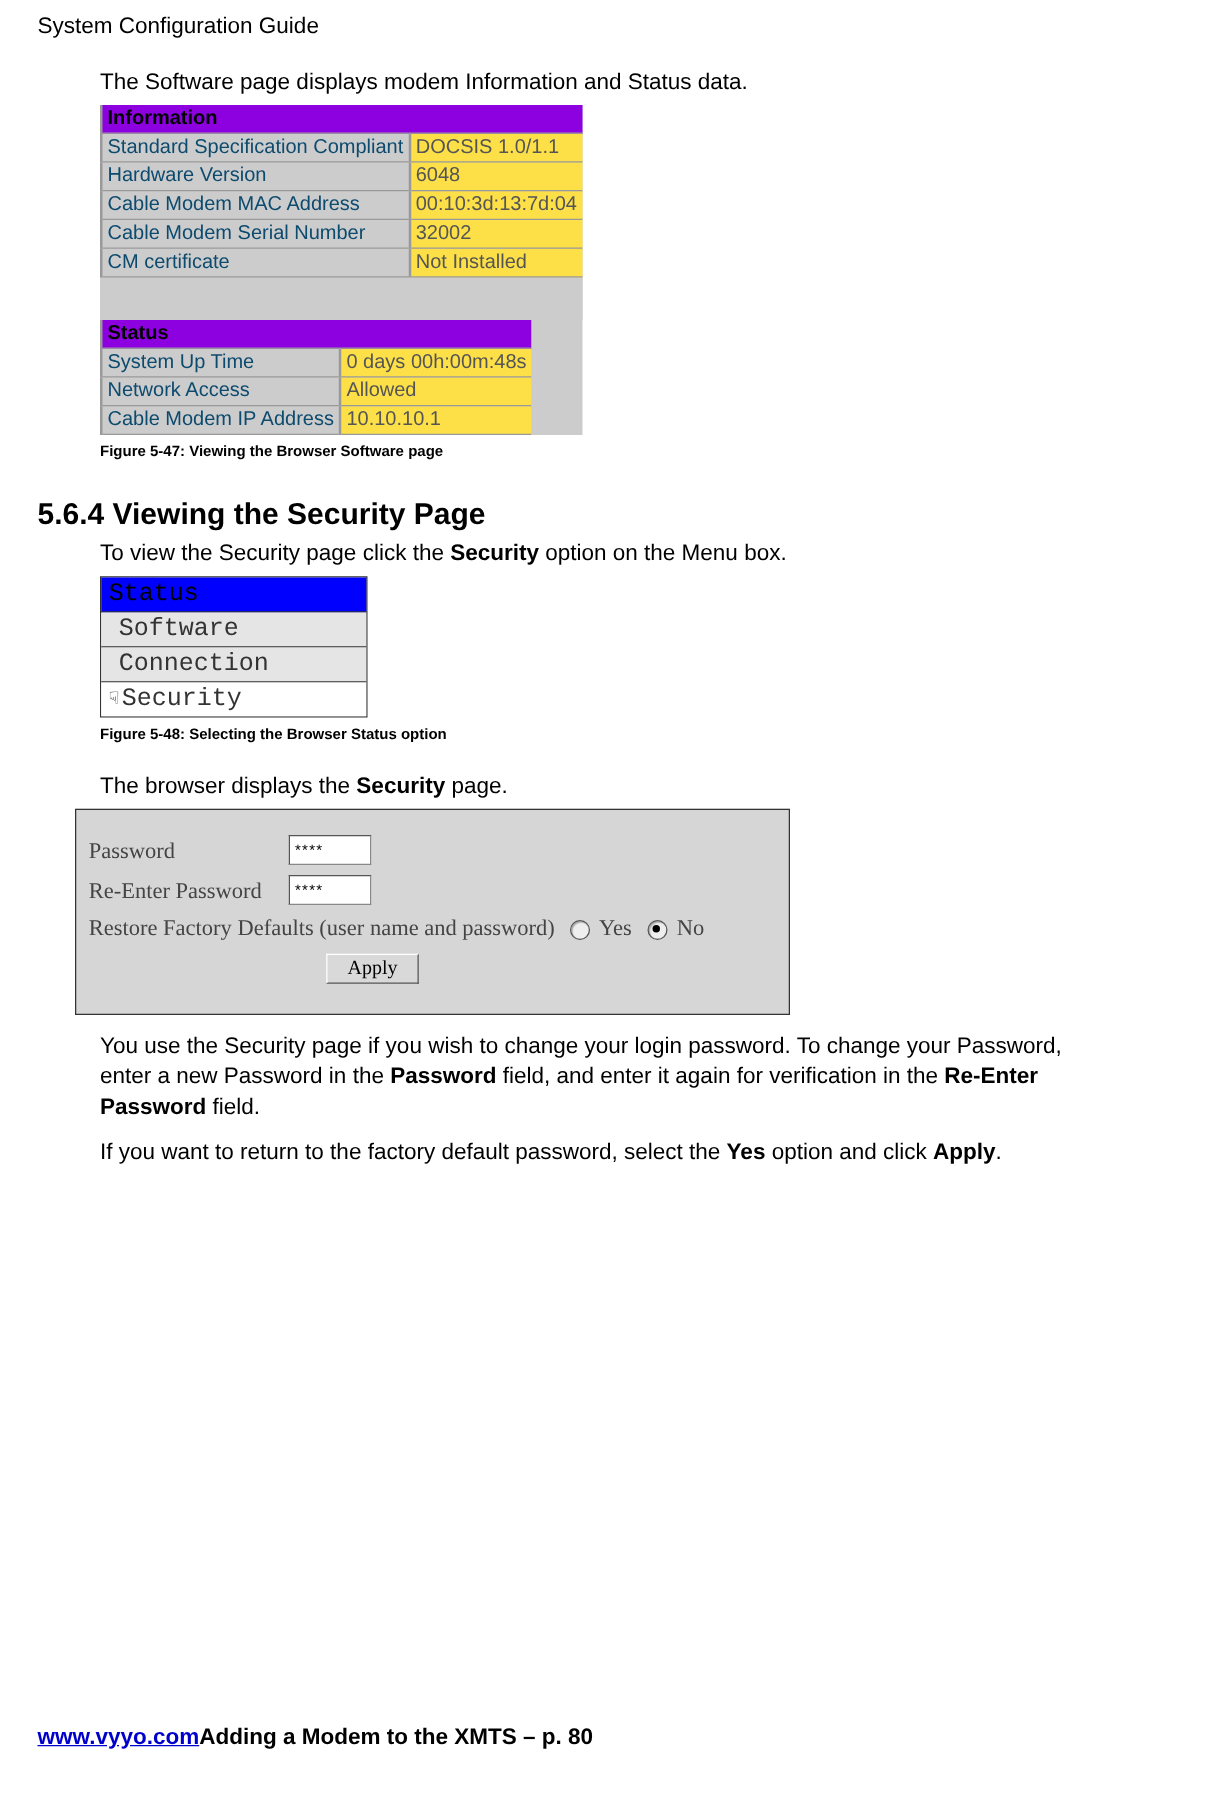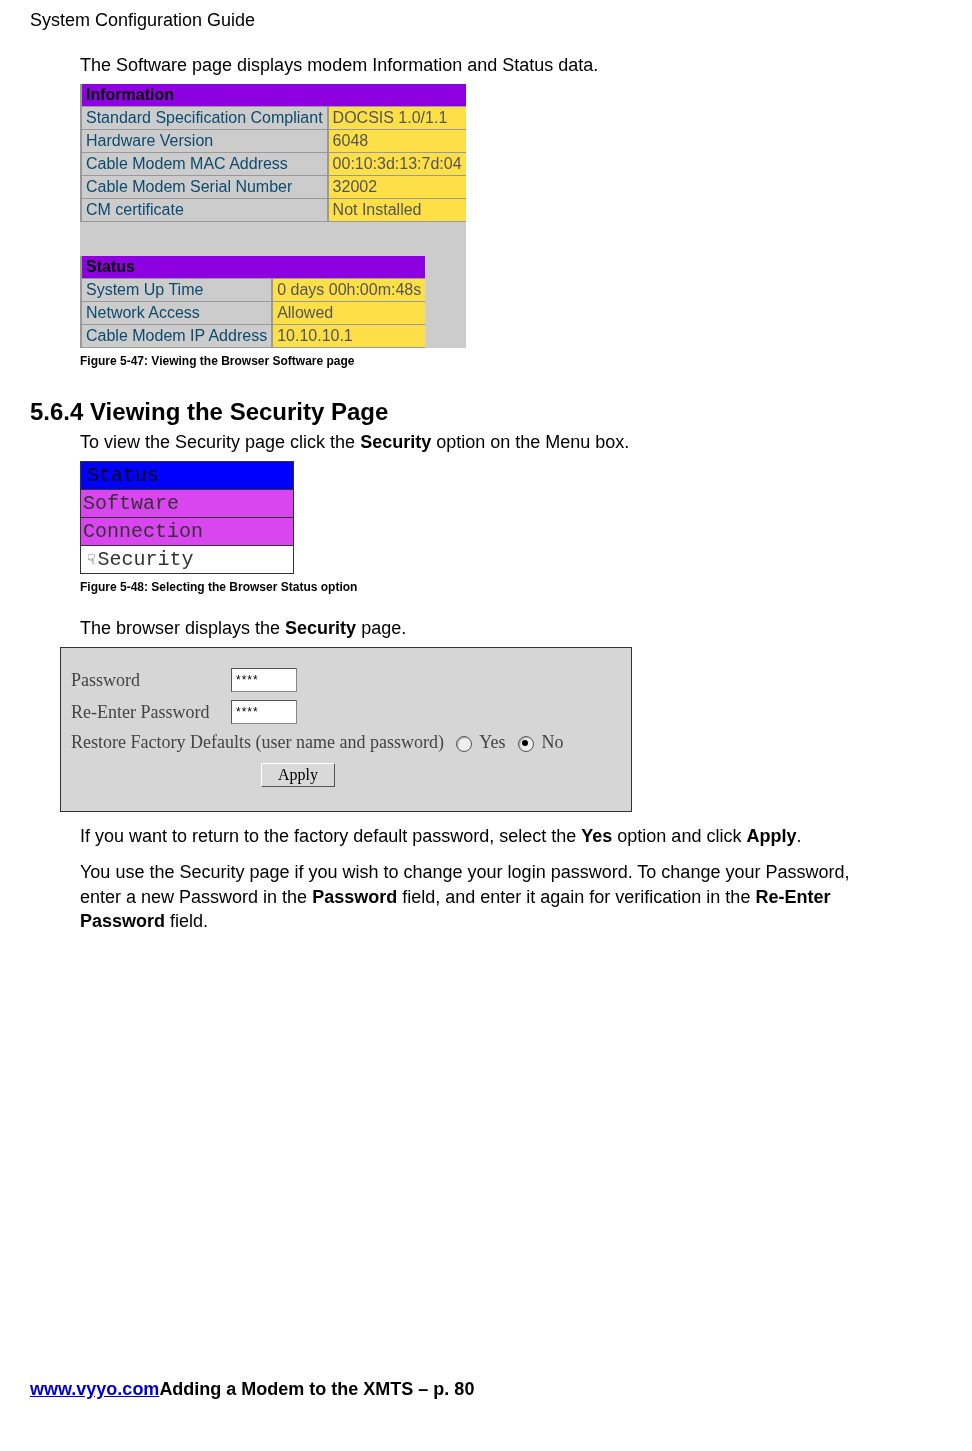--- a/index.html
+++ b/index.html
@@ -77,21 +77,21 @@
       background: #fff;
     }
     .menu-item {
       padding: 2px 6px;
       font-family: "Courier New", monospace;
       font-size: 20px;
       border-bottom: 1px solid #333;
     }
     .menu-item:last-child { border-bottom: none; }
     .menu-status { background: #0000ff; color: #000; font-weight: normal; }
-    .menu-gray { background: #d946ef; color: #333; padding-left: 2px; }
+    .menu-gray { background: #e5e5e5; color: #333; padding-left: 14px; }
     .menu-white { background: #fff; color: #333; padding-left: 6px; display:flex; align-items:center; gap:0; }
     .hand-icon {
       display:inline-block;
       font-size:14px;
       margin-right:2px;
     }
     .security-panel {
       margin-left: 30px;
       width: 550px;
       border: 1px solid #333;
@@ -275,24 +275,24 @@
       <span>Restore Factory Defaults (user name and password)</span>
       <span class="radio-ctl"></span>
       <span>Yes</span>
       <span class="radio-ctl radio-selected"></span>
       <span>No</span>
     </div>
     <button class="apply-btn">Apply</button>
   </div>
 
   <div class="body-text">
+    <span>You use the Security page if you wish to change your login password. To change your Password, enter a new Password in the </span><span class="bold">Password</span><span> field, and enter it again for verification in the </span><span class="bold">Re-Enter Password</span><span> field.</span>
+  </div>
+
+  <div class="body-text">
     <span>If you want to return to the factory default password, select the </span><span class="bold">Yes</span><span> option and click </span><span class="bold">Apply</span><span>.</span>
-  </div>
-
-  <div class="body-text">
-    <span>You use the Security page if you wish to change your login password. To change your Password, enter a new Password in the </span><span class="bold">Password</span><span> field, and enter it again for verification in the </span><span class="bold">Re-Enter Password</span><span> field.</span>
   </div>
 
   <div class="footer">
     <span class="footer-left">www.vyyo.com</span>
     <span class="footer-right">Adding a Modem to the XMTS – p. 80</span>
   </div>
 </div>
 
 </body></html>

